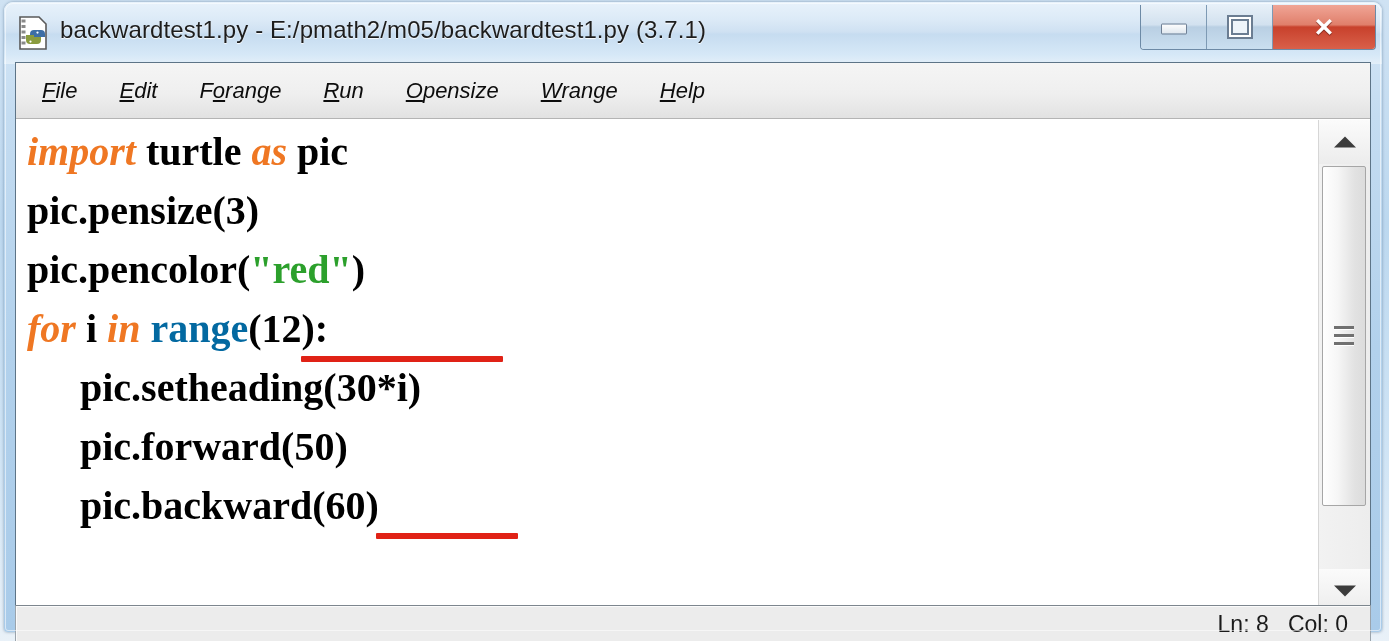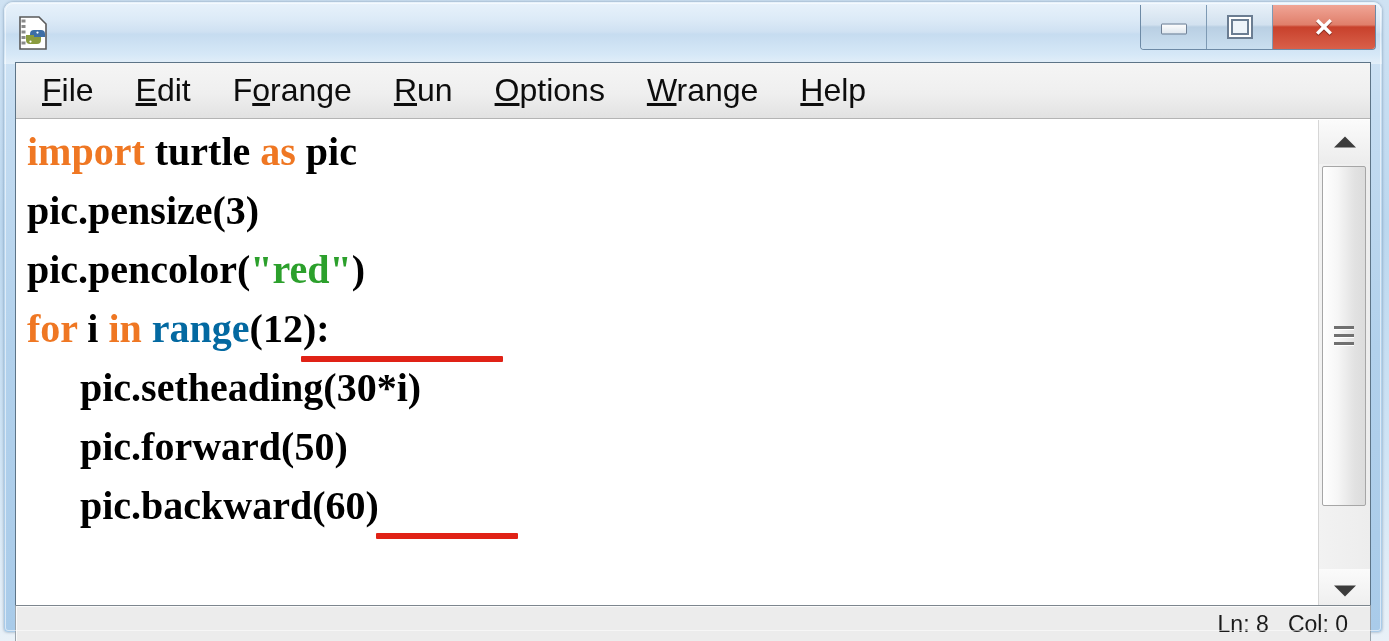--- a/index.html
+++ b/index.html
@@ -164,25 +164,26 @@
     width: 100%;
     height: 56px;
     background: linear-gradient(180deg,#f5f5f5 0%, #efefef 55%, #e2e2e2 100%);
     border-bottom: 1px solid #b4b4b4;
     box-sizing: border-box;
     display: flex;
     align-items: center;
     padding-left: 26px;
   }
   .menuitem {
-    font-size: 32px;
+    font-size: 22px;
     color: #0d0d0d;
     margin-right: 42px;
     white-space: nowrap;
     cursor: default;
+    font-style: italic;
   }
   .menuitem .mn { text-decoration: underline; }
 
   
   .editor {
     position: absolute;
     left: 0;
     top: 57px;
     right: 0;
     bottom: 0;
@@ -195,21 +196,21 @@
     top: 2px;
     right: 56px;
     bottom: 0;
     font-family: "Liberation Serif", "DejaVu Serif", serif;
     font-weight: bold;
     font-size: 40px;
     line-height: 59px;
     color: #000000;
     white-space: pre;
   }
-  .kw   { color: #ef7723; }   
+  .kw   { color: #ef7723; font-style: italic; }   
   .bi   { color: #0369a1; }   
   .str  { color: #2ca02c; }   
 
   .uline {
     position: absolute;
     height: 6px;
     background: #e02216;
     border-radius: 1px;
   }
 
@@ -309,20 +310,21 @@
         <rect x="4.5" y="14.5" width="4" height="3"></rect>
         <rect x="4.5" y="20" width="4" height="3"></rect>
         <rect x="4.5" y="25.5" width="4" height="3"></rect>
       </g>
       <path d="M17 14 h7 a4 4 0 0 1 4 4 v3 h-7 v2 h-8 v-5 a4 4 0 0 1 4 -4 z" fill="#3c6ea5"></path>
       <path d="M24 21 h-7 v-2 h-8 v5 a4 4 0 0 0 4 4 h7 a4 4 0 0 0 4 -4 z" fill="#8a9b3e"></path>
       <circle cx="20.5" cy="16.6" r="1.1" fill="#ffffff"></circle>
       <circle cx="13.5" cy="25.6" r="1.1" fill="#ffffff"></circle>
     </svg>
 
+    <div class="title-text">backwardtest1.py - E:/pmath2/m05/backwardtest1.py (3.7.1)</div>
 
     <div class="wincontrols">
       <div class="wbtn">
         <span class="glyph-min"></span>
       </div>
       <div class="wbtn">
         <span class="glyph-max">
             <i></i>
           </span>
       </div>
@@ -332,21 +334,21 @@
     </div>
   </div>
 
   <div class="client">
 
     <div class="menubar">
       <div class="menuitem"><span class="mn">F</span><span>ile</span></div>
       <div class="menuitem"><span class="mn">E</span><span>dit</span></div>
       <div class="menuitem"><span>F</span><span class="mn">o</span><span>range</span></div>
       <div class="menuitem"><span class="mn">R</span><span>un</span></div>
-      <div class="menuitem"><span class="mn">O</span><span>ptions</span></div>
+      <div class="menuitem"><span class="mn">O</span><span>pensize</span></div>
       <div class="menuitem"><span class="mn">W</span><span>range</span></div>
       <div class="menuitem"><span class="mn">H</span><span>elp</span></div>
     </div>
 
     <div class="editor">
       <div class="code" id="code-root"><div><span class="kw">import</span><span> turtle </span><span class="kw">as</span><span> pic</span></div><div><span>pic.pensize(3)</span></div><div><span>pic.pencolor(</span><span class="str">"red"</span><span>)</span></div><div><span class="kw">for</span><span> i </span><span class="kw">in</span><span> </span><span class="bi">range</span><span>(12):</span></div><div style="padding-left: 53px;"><span>pic.setheading(30*i)</span></div><div style="padding-left: 53px;"><span>pic.forward(50)</span></div><div style="padding-left: 53px;"><span>pic.backward(60)</span></div></div>
       <div id="annotation-layer">
           <div class="uline" style="left: 285px; top: 236px; width: 202px; background: rgb(224, 34, 22);"></div>
           <div class="uline" style="left: 360px; top: 413px; width: 142px; background: rgb(224, 34, 22);"></div>
         </div>

